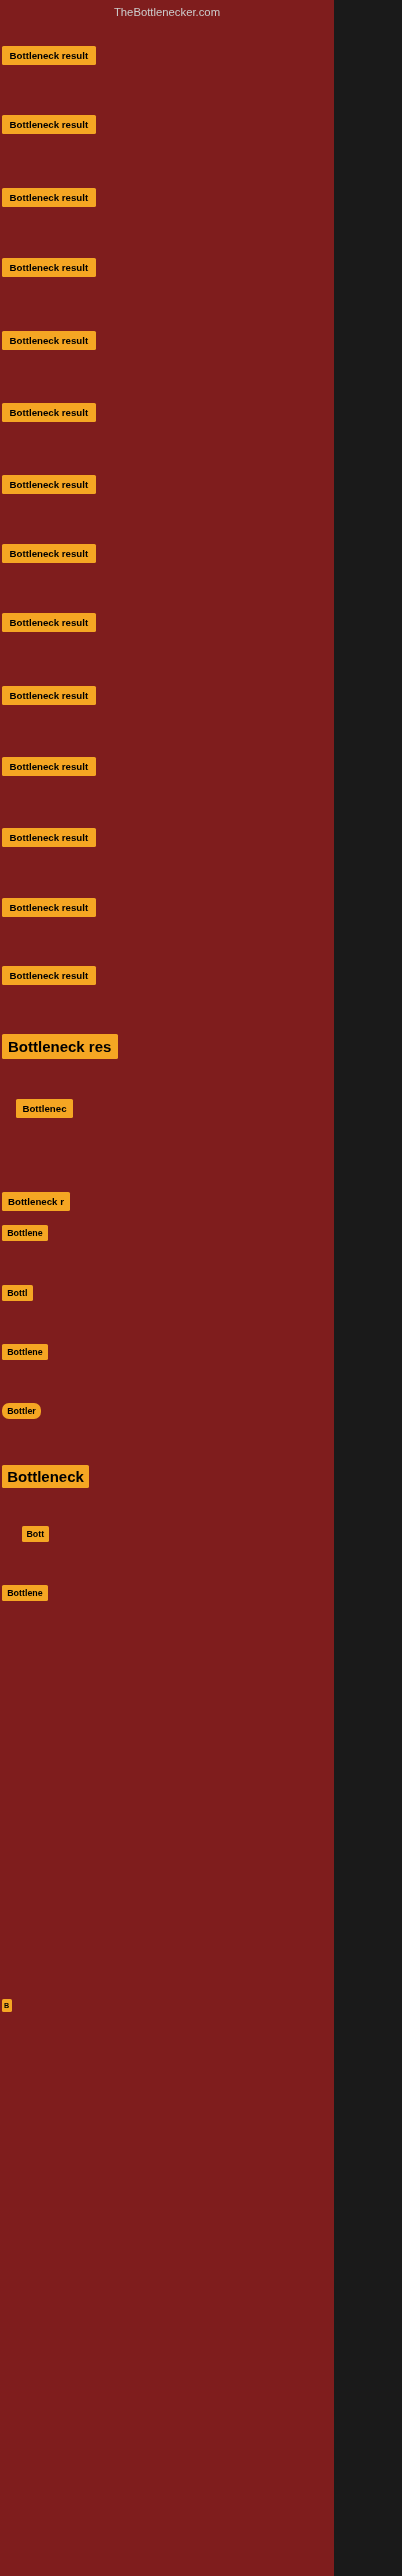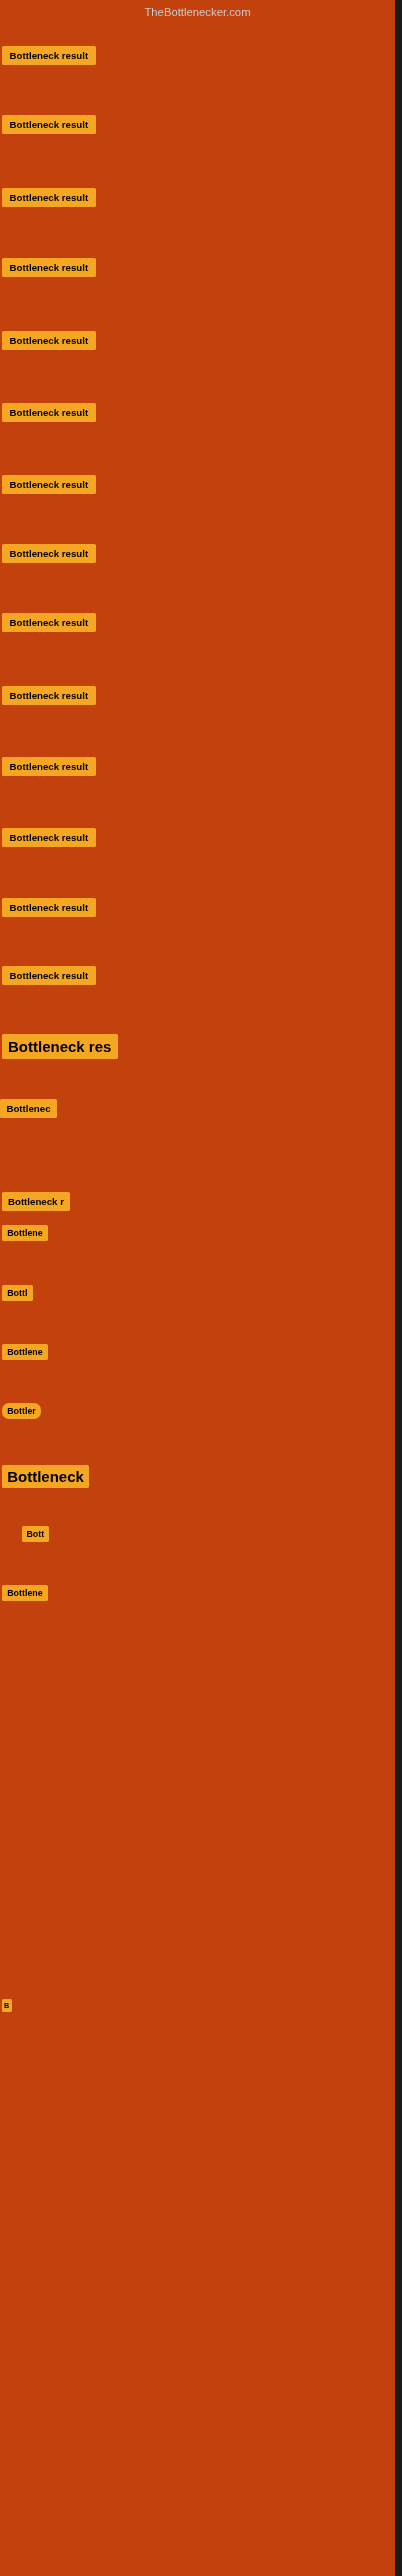--- a/index.html
+++ b/index.html
@@ -12,21 +12,21 @@
       width: 403px;
       min-height: 2576px;
       background-color: #1a1a1a;
       font-family: Arial, sans-serif;
       position: relative;
     }
   </style>
 </head>
 <body>
 
-<div style="position: relative; width: 395px; min-height: 2576px; background-color: #c2410c;">
+<div style="position: relative; width: 334px; min-height: 2576px; background-color: #7f1d1d;">
 
   <div style="text-align: center; color: #cccccc; font-size: 11.3px; padding: 6.4px 0 3.2px 0;">TheBottlenecker.com</div>
 
   <div style="position: absolute; top: 46px; left: 1.6px;">
     <span style="display:inline-block; background-color:#f5a623; color:#000; font-size:9.7px; font-weight:bold; padding:4px 8px; border-radius:1.6px;">Bottleneck result</span>
   </div>
 
   <div style="position: absolute; top: 115px; left: 1.6px;">
     <span style="display:inline-block; background-color:#f5a623; color:#000; font-size:9.7px; font-weight:bold; padding:4px 8px; border-radius:1.6px;">Bottleneck result</span>
   </div>
@@ -76,21 +76,21 @@
   </div>
 
   <div style="position: absolute; top: 966px; left: 1.6px;">
     <span style="display:inline-block; background-color:#f5a623; color:#000; font-size:9.7px; font-weight:bold; padding:4px 8px; border-radius:1.6px;">Bottleneck result</span>
   </div>
 
   <div style="position: absolute; top: 1034px; left: 1.6px;">
     <span style="display:inline-block; background-color:#f5a623; color:#000; font-size:15px; font-weight:bold; padding:4px 6.4px; border-radius:1.6px;">Bottleneck res</span>
   </div>
 
-  <div style="position: absolute; top: 1099px; left: 0;">
+  <div style="position: absolute; top: 1099px; left: 16px;">
     <span style="display:inline-block; background-color:#f5a623; color:#000; font-size:9.7px; font-weight:bold; padding:4px 6.4px; border-radius:1.6px;">Bottlenec</span>
   </div>
 
   <div style="position: absolute; top: 1192px; left: 1.6px;">
     <span style="display:inline-block; background-color:#f5a623; color:#000; font-size:9.7px; font-weight:bold; padding:4px 6.4px; border-radius:1.6px;">Bottleneck r</span>
   </div>
 
   <div style="position: absolute; top: 1224px; left: 1.6px;">
     <span style="display:inline-block; background-color:#f5a623; color:#000; font-size:8.9px; font-weight:bold; padding:3.2px 5.6px; border-radius:1.6px;">Bottlene</span>
   </div>

